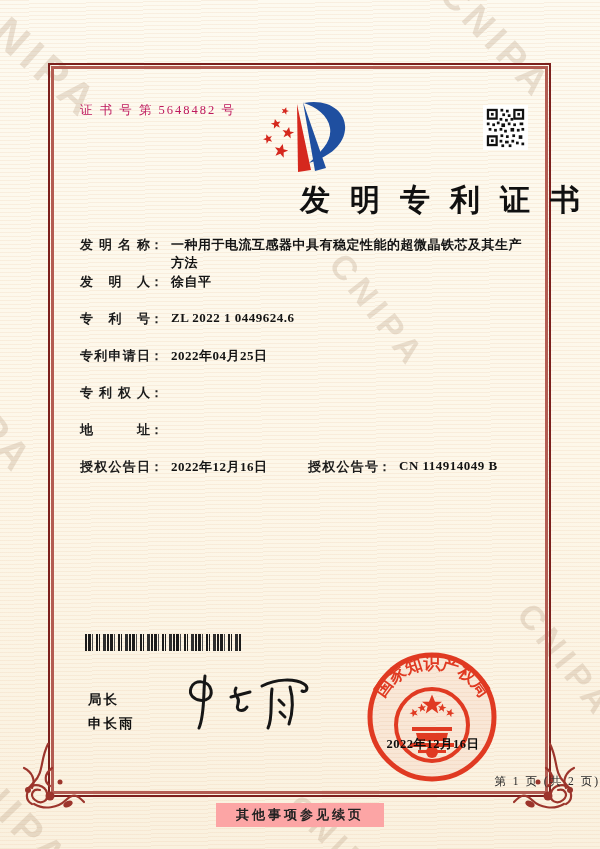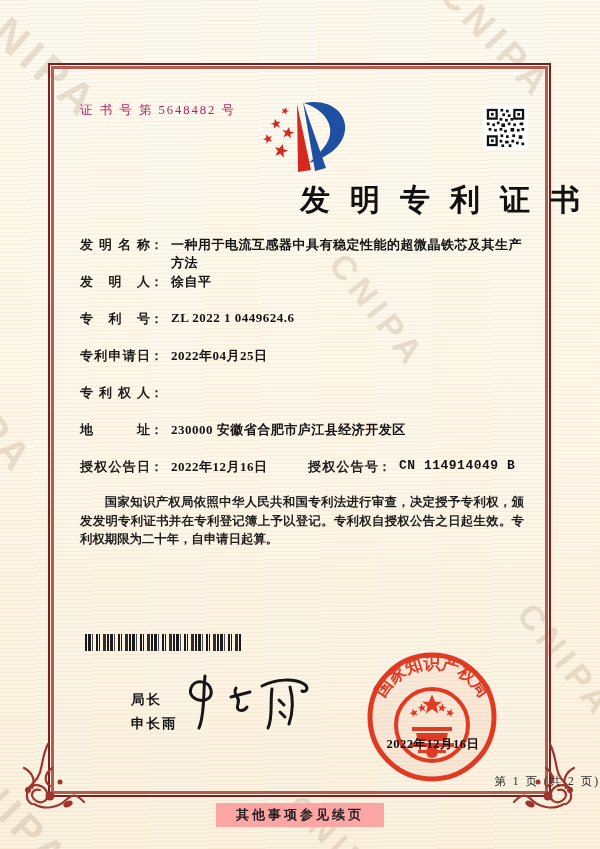--- a/index.html
+++ b/index.html
@@ -45,38 +45,38 @@
   .fields { position:absolute; left:80px; top:236px; width:450px; z-index:5; }
   .frow { height:37px; display:flex; align-items:flex-start; font-size:13px; }
   .flabel {
     display:inline-block; width:70px; text-align:justify; text-align-last:justify;
     color:#1c1c1c; font-weight:bold; flex:none;
   }
   .fcolon { font-weight:bold; flex:none; }
   .fvalue { margin-left:8px; font-weight:bold; color:#141414; letter-spacing:0.5px; }
   .pair1 { width:228px; display:flex; flex:none;align-items:flex-end; }
   .frow-double { display:flex; }
-  .pair2 { display:flex;font-family:Liberation Mono, monospace; }
+  .pair2 { display:flex; }
   .body-text {
     position:absolute; left:80px; top:493px; width:444px; z-index:5;
     font-size:12.4px; line-height:18.6px; text-align:justify; color:#1e1e1e; font-weight:bold;
   }
   .body-text p { text-indent:2em; }
   .barcode {
     position:absolute; left:85px; top:634px; width:156px; height:17px; z-index:5;
     background:repeating-linear-gradient(90deg,
       #1b1b1b 0 2px, transparent 2px 3px,
       #1b1b1b 3px 6px, transparent 6px 7px,
       #4a4a4a 7px 8px, transparent 8px 11px,
       #1b1b1b 11px 13px, transparent 13px 14px,
       #1b1b1b 14px 15px, transparent 15px 18px,
       #2e2e2e 18px 21px, transparent 21px 22px);
   }
   .director { position:absolute; left:88px; top:688px; z-index:5; }
-  .director div { font-size:13.5px; font-weight:bold; color:#111; line-height:24px; letter-spacing:2px;margin-left:43px; }
+  .director div { font-size:13.5px; font-weight:bold; color:#111; line-height:24px; letter-spacing:2px; }
   .signature { position:absolute; left:178px; top:670px; z-index:6; }
   .seal { position:absolute; left:366px; top:651px; z-index:6; }
   .seal-date {
     position:absolute; left:372px; top:736px; width:122px; z-index:7;
     font-size:12.5px; font-weight:bold; color:#0d0d0d; letter-spacing:0.5px; text-align:center;
   }
   .page-footer {
     position:absolute; left:0; top:774px; width:600px; text-align:right;
     font-size:11.5px; color:#2a2a2a; letter-spacing:2px; z-index:5;
   }
@@ -224,38 +224,36 @@
       <span class="fcolon">：</span>
     <span class="fvalue">2022年04月25日</span>
   </div>
   <div class="frow">
     <span class="flabel">专利权人</span>
       <span class="fcolon">：</span>
   </div>
   <div class="frow">
     <span class="flabel">地址</span>
       <span class="fcolon">：</span>
-    <span class="fvalue">230000 安徽省合肥市庐江县经济开发区</span>
   </div>
   <div class="frow frow-double">
     <span class="pair1">
       <span class="flabel">授权公告日</span>
         <span class="fcolon">：</span>
       <span class="fvalue">2022年12月16日</span>
     </span>
     <span class="pair2">
       <span class="flabel">授权公告号</span>
         <span class="fcolon">：</span>
       <span class="fvalue">CN 114914049 B</span>
     </span>
   </div>
 </div>
 
 <div class="body-text">
-  <p>国家知识产权局依照中华人民共和国专利法进行审查，决定授予专利权，颁发发明专利证书并在专利登记簿上予以登记。专利权自授权公告之日起生效。专利权期限为二十年，自申请日起算。</p>
 </div>
 
 <div class="barcode"></div>
 
 <div class="director">
   <div>局长</div>
   <div>申长雨</div>
 </div>
 
 <svg class="signature" width="140" height="66" viewBox="0 0 140 66">

